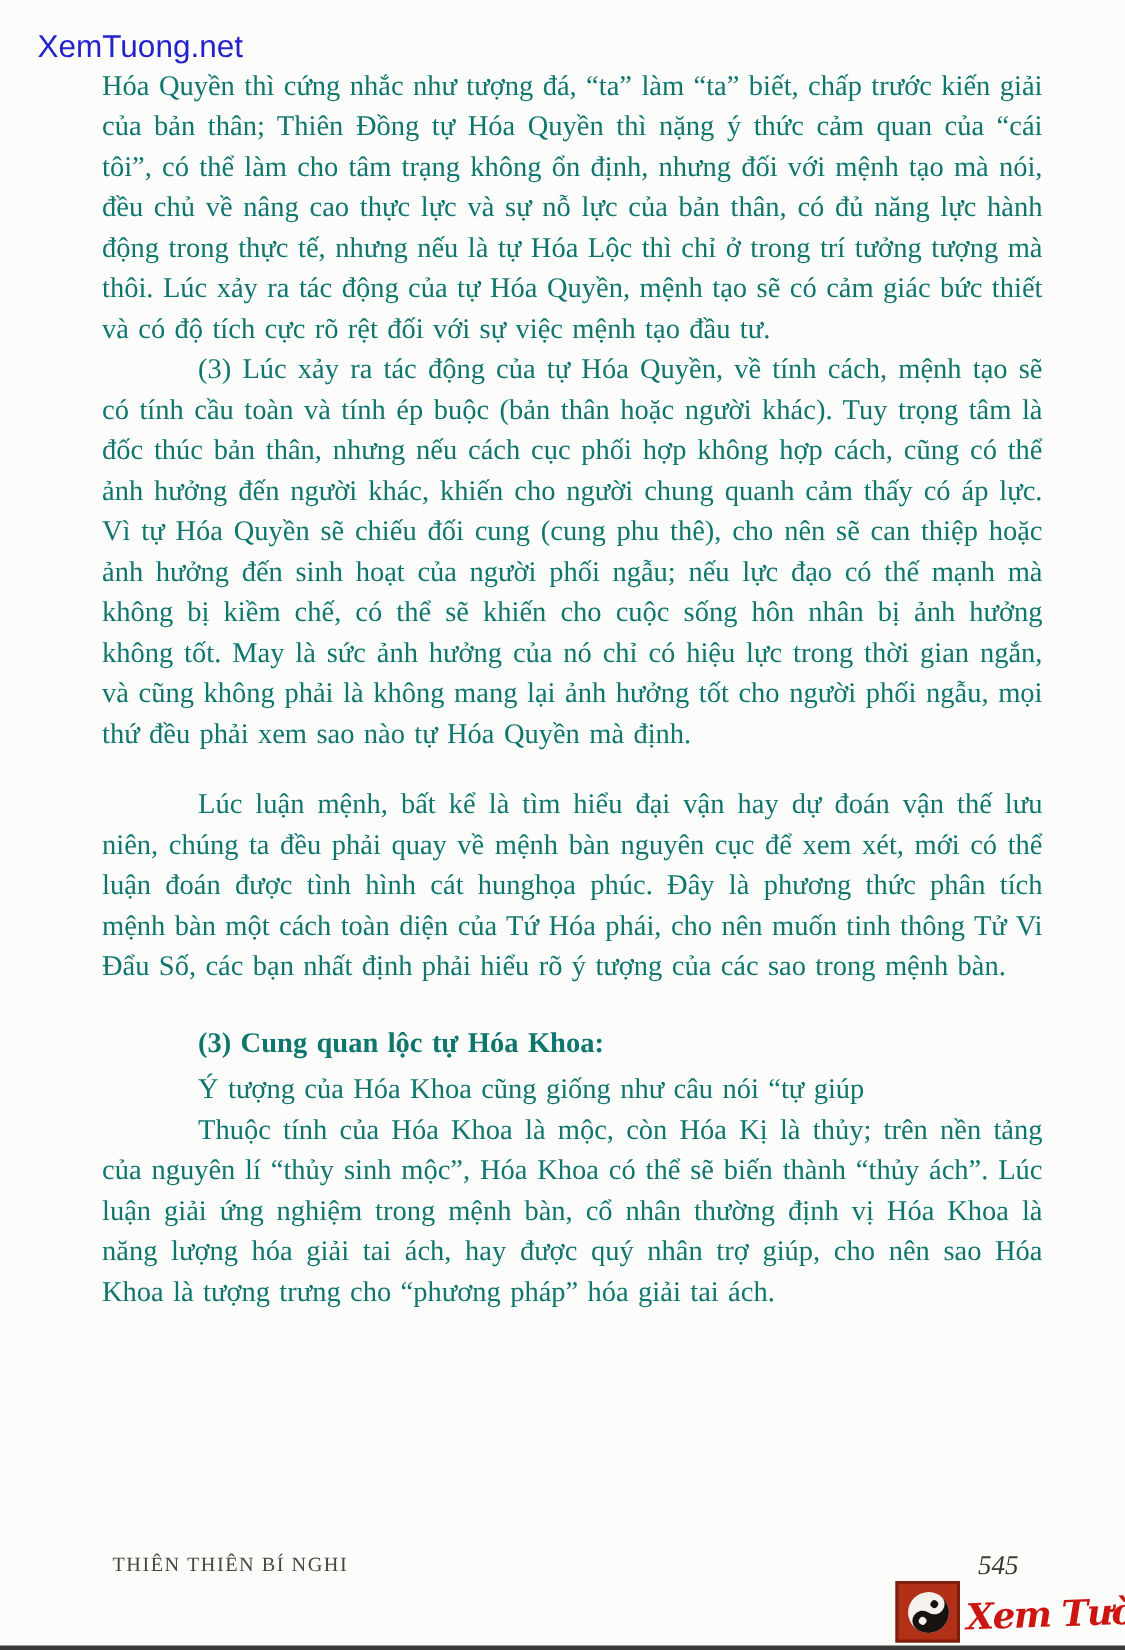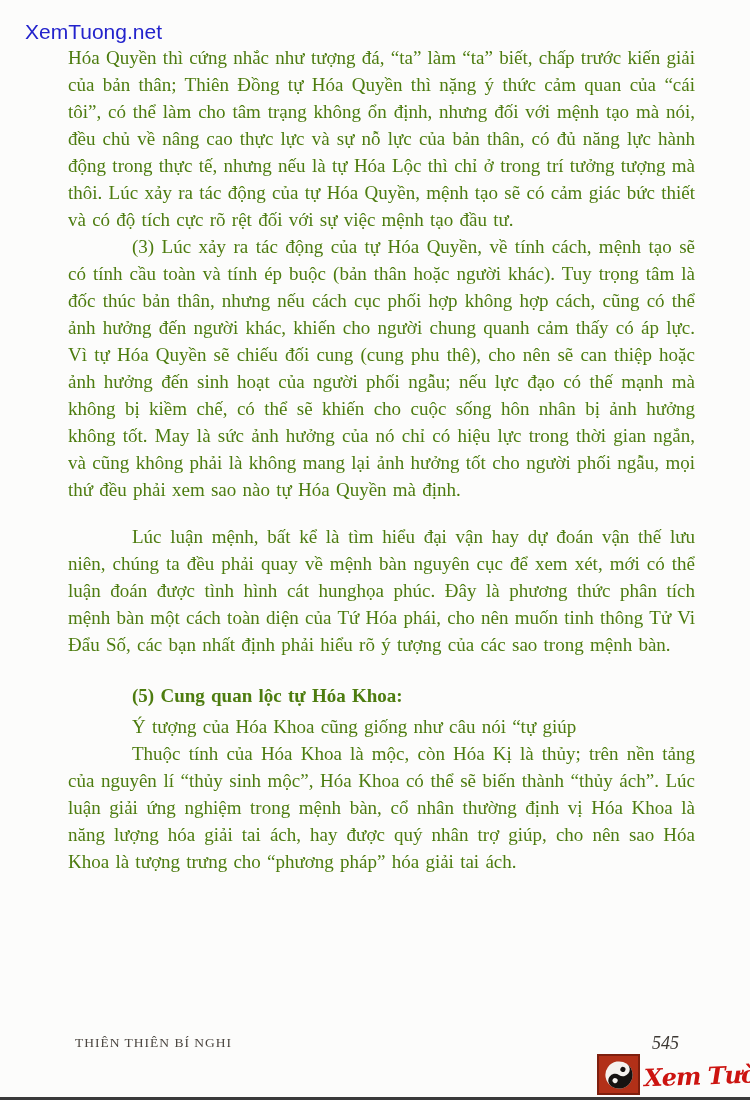--- a/index.html
+++ b/index.html
@@ -20,21 +20,21 @@
     font-size: 21px;
     color: #2323cc;
     text-decoration: none;
     cursor: pointer;
   }
   .content {
     position: absolute;
     left: 68px;
     top: 44px;
     width: 627px;
-    color: #4d7c0f;
+    color: #0f766e;
     font-size: 19px;
     line-height: 27px;
     text-align: justify;
     word-spacing: 1.5px;
   }
   .content p { margin: 0; }
   .content p.indent { text-indent: 64px; }
   .content p.gap-before { margin-top: 20px; }
   .content p.heading {
     font-weight: bold;
@@ -102,21 +102,21 @@
 <body>
 
 <div class="page">
 
   <a class="watermark-top">XemTuong.net</a>
 
   <div class="content">
     <p>Hóa Quyền thì cứng nhắc như tượng đá, “ta” làm “ta” biết, chấp trước kiến giải của bản thân; Thiên Đồng tự Hóa Quyền thì nặng ý thức cảm quan của “cái tôi”, có thể làm cho tâm trạng không ổn định, nhưng đối với mệnh tạo mà nói, đều chủ về nâng cao thực lực và sự nỗ lực của bản thân, có đủ năng lực hành động trong thực tế, nhưng nếu là tự Hóa Lộc thì chỉ ở trong trí tưởng tượng mà thôi. Lúc xảy ra tác động của tự Hóa Quyền, mệnh tạo sẽ có cảm giác bức thiết và có độ tích cực rõ rệt đối với sự việc mệnh tạo đầu tư.</p>
     <p class="indent">(3) Lúc xảy ra tác động của tự Hóa Quyền, về tính cách, mệnh tạo sẽ có tính cầu toàn và tính ép buộc (bản thân hoặc người khác). Tuy trọng tâm là đốc thúc bản thân, nhưng nếu cách cục phối hợp không hợp cách, cũng có thể ảnh hưởng đến người khác, khiến cho người chung quanh cảm thấy có áp lực. Vì tự Hóa Quyền sẽ chiếu đối cung (cung phu thê), cho nên sẽ can thiệp hoặc ảnh hưởng đến sinh hoạt của người phối ngẫu; nếu lực đạo có thế mạnh mà không bị kiềm chế, có thể sẽ khiến cho cuộc sống hôn nhân bị ảnh hưởng không tốt. May là sức ảnh hưởng của nó chỉ có hiệu lực trong thời gian ngắn, và cũng không phải là không mang lại ảnh hưởng tốt cho người phối ngẫu, mọi thứ đều phải xem sao nào tự Hóa Quyền mà định.</p>
     <p class="indent gap-before">Lúc luận mệnh, bất kể là tìm hiểu đại vận hay dự đoán vận thế lưu niên, chúng ta đều phải quay về mệnh bàn nguyên cục để xem xét, mới có thể luận đoán được tình hình cát hunghọa phúc. Đây là phương thức phân tích mệnh bàn một cách toàn diện của Tứ Hóa phái, cho nên muốn tinh thông Tử Vi Đẩu Số, các bạn nhất định phải hiểu rõ ý tượng của các sao trong mệnh bàn.</p>
-    <p class="indent heading">(5) Cung quan lộc tự Hóa Khoa:</p>
+    <p class="indent heading">(3) Cung quan lộc tự Hóa Khoa:</p>
     <p class="indent">Ý tượng của Hóa Khoa cũng giống như câu nói “tự giúp</p>
     <p class="indent">Thuộc tính của Hóa Khoa là mộc, còn Hóa Kị là thủy; trên nền tảng của nguyên lí “thủy sinh mộc”, Hóa Khoa có thể sẽ biến thành “thủy ách”. Lúc luận giải ứng nghiệm trong mệnh bàn, cổ nhân thường định vị Hóa Khoa là năng lượng hóa giải tai ách, hay được quý nhân trợ giúp, cho nên sao Hóa Khoa là tượng trưng cho “phương pháp” hóa giải tai ách.</p>
   </div>
 
   <div class="footer-title">THIÊN THIÊN BÍ NGHI</div>
 
   <div class="page-number">545</div>
 
   <div class="logo">
     <span class="logo-square">

